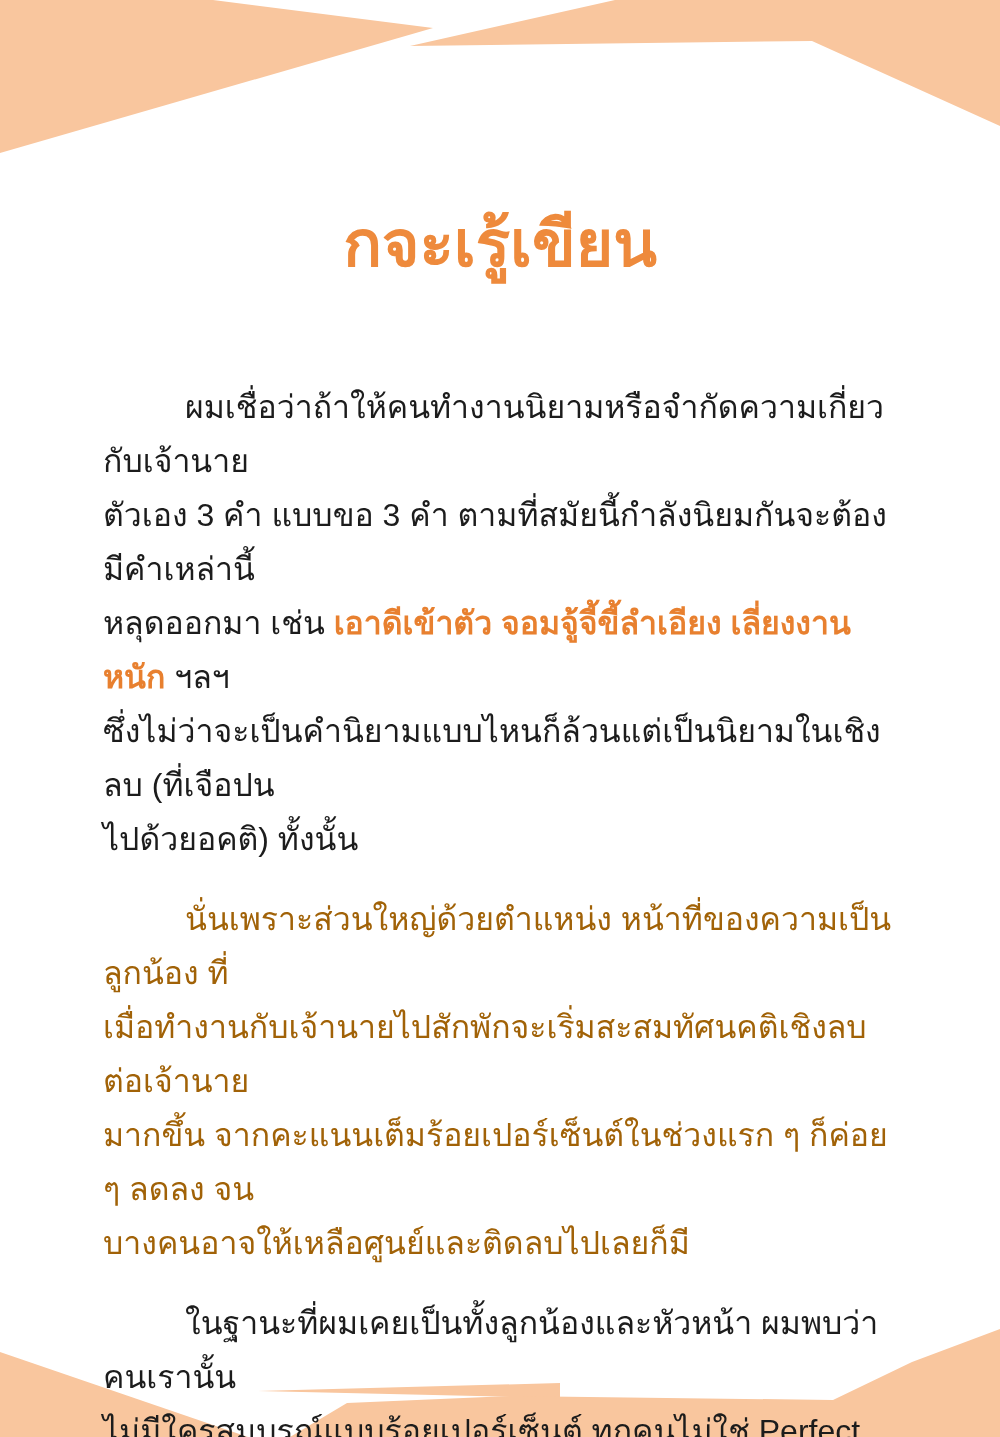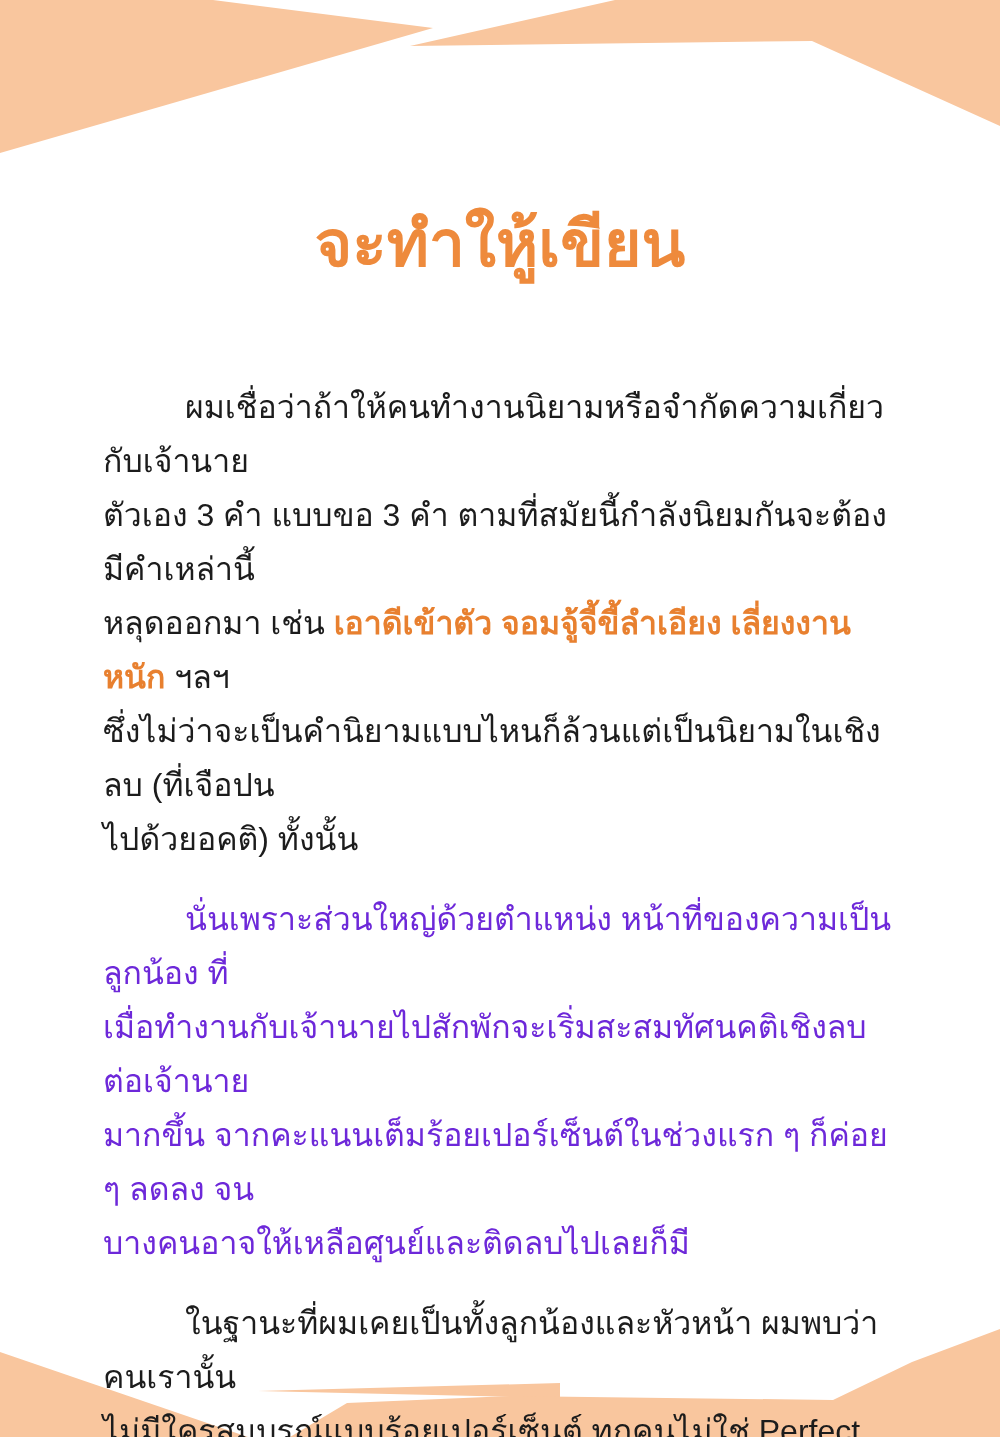--- a/index.html
+++ b/index.html
@@ -52,29 +52,29 @@
 
   <svg class="deco" viewBox="0 0 1000 1437" preserveAspectRatio="none">
     <polygon points="0,0 213,0 433,28 0,153" fill="#F9C69E"></polygon>
     <polygon points="410,46 615,0 1000,0 1000,126 812,41" fill="#F9C69E"></polygon>
     <polygon points="0,1352 248,1437 0,1437" fill="#F9C69E"></polygon>
     <polygon points="258,1391 560,1383 560,1398" fill="#F9C69E"></polygon>
     <polygon points="290,1437 347,1403 510,1396 833,1400 912,1362 1000,1329 1000,1437" fill="#F9C69E"></polygon>
   </svg>
 
   <div class="content">
-    <h1 class="title" style="color: rgb(238, 138, 60);">จะทำใหู้เขียน</h1>
+    <h1 class="title" style="color: rgb(238, 138, 60);">กจะเรู้เขียน</h1>
 
     <div class="para" style="color: rgb(28, 28, 28);"><span>ผมเชื่อว่าถ้าให้คนทำงานนิยามหรือจำกัดความเกี่ยวกับเจ้านาย
 ตัวเอง 3 คำ แบบขอ 3 คำ ตามที่สมัยนี้กำลังนิยมกันจะต้องมีคำเหล่านี้
 หลุดออกมา เช่น </span><span class="hl" style="color: rgb(232, 128, 47);">เอาดีเข้าตัว จอมจู้จี้ขี้ลำเอียง เลี่ยงงานหนัก</span><span> ฯลฯ
 ซึ่งไม่ว่าจะเป็นคำนิยามแบบไหนก็ล้วนแต่เป็นนิยามในเชิงลบ (ที่เจือปน
 ไปด้วยอคติ) ทั้งนั้น</span></div>
 
-    <div class="para" style="color: #6d28d9;"><span>นั่นเพราะส่วนใหญ่ด้วยตำแหน่ง หน้าที่ของความเป็นลูกน้อง ที่
+    <div class="para" style="color: #a16207;"><span>นั่นเพราะส่วนใหญ่ด้วยตำแหน่ง หน้าที่ของความเป็นลูกน้อง ที่
 เมื่อทำงานกับเจ้านายไปสักพักจะเริ่มสะสมทัศนคติเชิงลบต่อเจ้านาย
 มากขึ้น จากคะแนนเต็มร้อยเปอร์เซ็นต์ในช่วงแรก ๆ ก็ค่อย ๆ ลดลง จน
 บางคนอาจให้เหลือศูนย์และติดลบไปเลยก็มี</span></div>
 
     <div class="para" style="color: rgb(28, 28, 28);"><span>ในฐานะที่ผมเคยเป็นทั้งลูกน้องและหัวหน้า ผมพบว่าคนเรานั้น
 ไม่มีใครสมบูรณ์แบบร้อยเปอร์เซ็นต์ ทุกคนไม่ใช่ Perfect Man และ
 Perfect Woman ที่จะมีความสมบูรณ์ไม่มีที่ติ ทุกคนมีด้านไม่ดีของตัวเอง
 ด้วยกันทั้งนั้น เพราะฉะนั้นการเป็นลูกน้องในที่ทำงานย่อมต้องมีโอกาส
 เจอปัญหาต่าง ๆ นานากับเจ้านาย กับเจ้านายคนนี้ก็เจออีกอย่าง เจ้านาย
 คนนั้นอาจเจออีกอย่าง แต่ถ้าเลือกได้ที่จะทำให้ปัญหาเหล่านั้นน้อยลง

